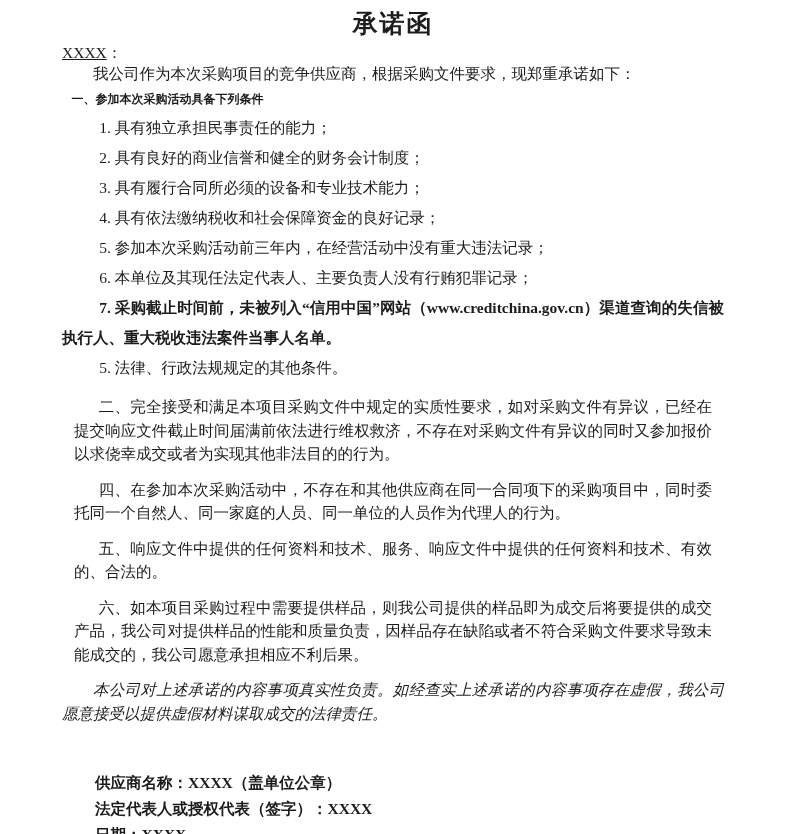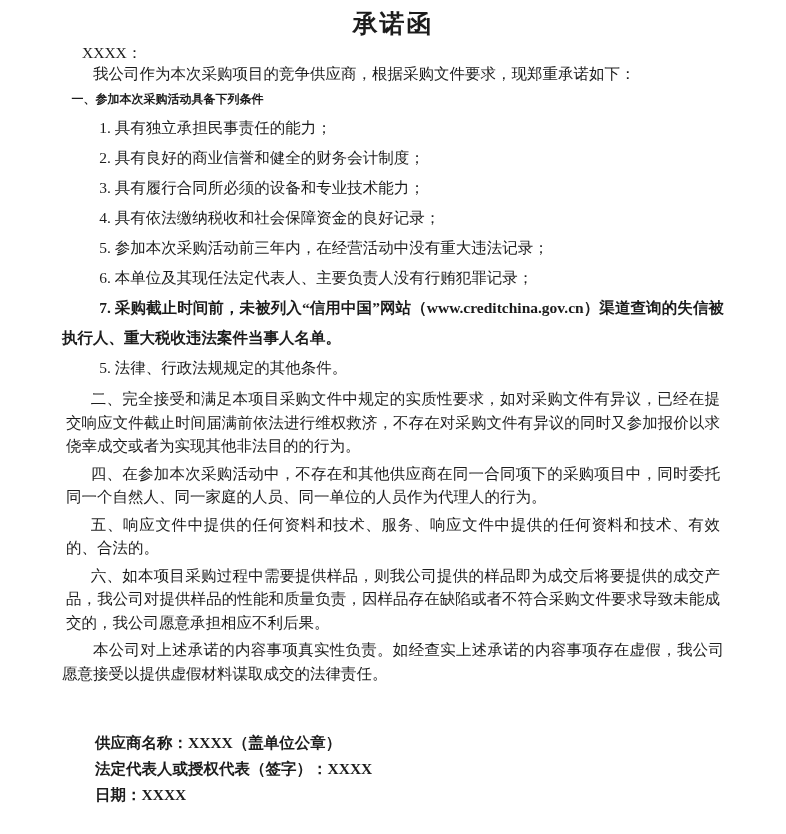--- a/index.html
+++ b/index.html
@@ -18,21 +18,21 @@
     font-size:25px;
     line-height:34px;
     text-align:center;
     letter-spacing:2px;
     margin:0;
   }
   .salutation{
     line-height:21px;
     margin:2px 0 0 0;
   }
-  .salutation .addr{margin-left:20px;}
+  .salutation .addr{text-decoration:underline;}
   .intro{
     margin:0;
     line-height:22px;
     text-indent:2em;
     text-align:justify;
   }
   .h2{
     font-family:"Liberation Sans","DejaVu Sans",sans-serif;
     font-weight:700;
     font-size:12px;
@@ -41,30 +41,31 @@
     margin:2px 0 2px 0;
   }
   .item{
     margin:0;
     line-height:30px;
     text-indent:2.4em;
     text-align:justify;
   }
   .item.bold{font-weight:700;}
   .section{
-    margin:4px;
+    margin:12px;
     line-height:23.5px;
     text-indent:1.6em;
     text-align:justify;
   }
   .closing{
     margin:0;
     line-height:23.5px;
     text-indent:2em;
     text-align:justify;
+    font-style:italic;
   }
   .sig{
     margin:45px 0 0 33px;
     line-height:26px;
     font-weight:bold;
   }
   .sig p{margin:0;}
 </style>
 </head>
 <body>

